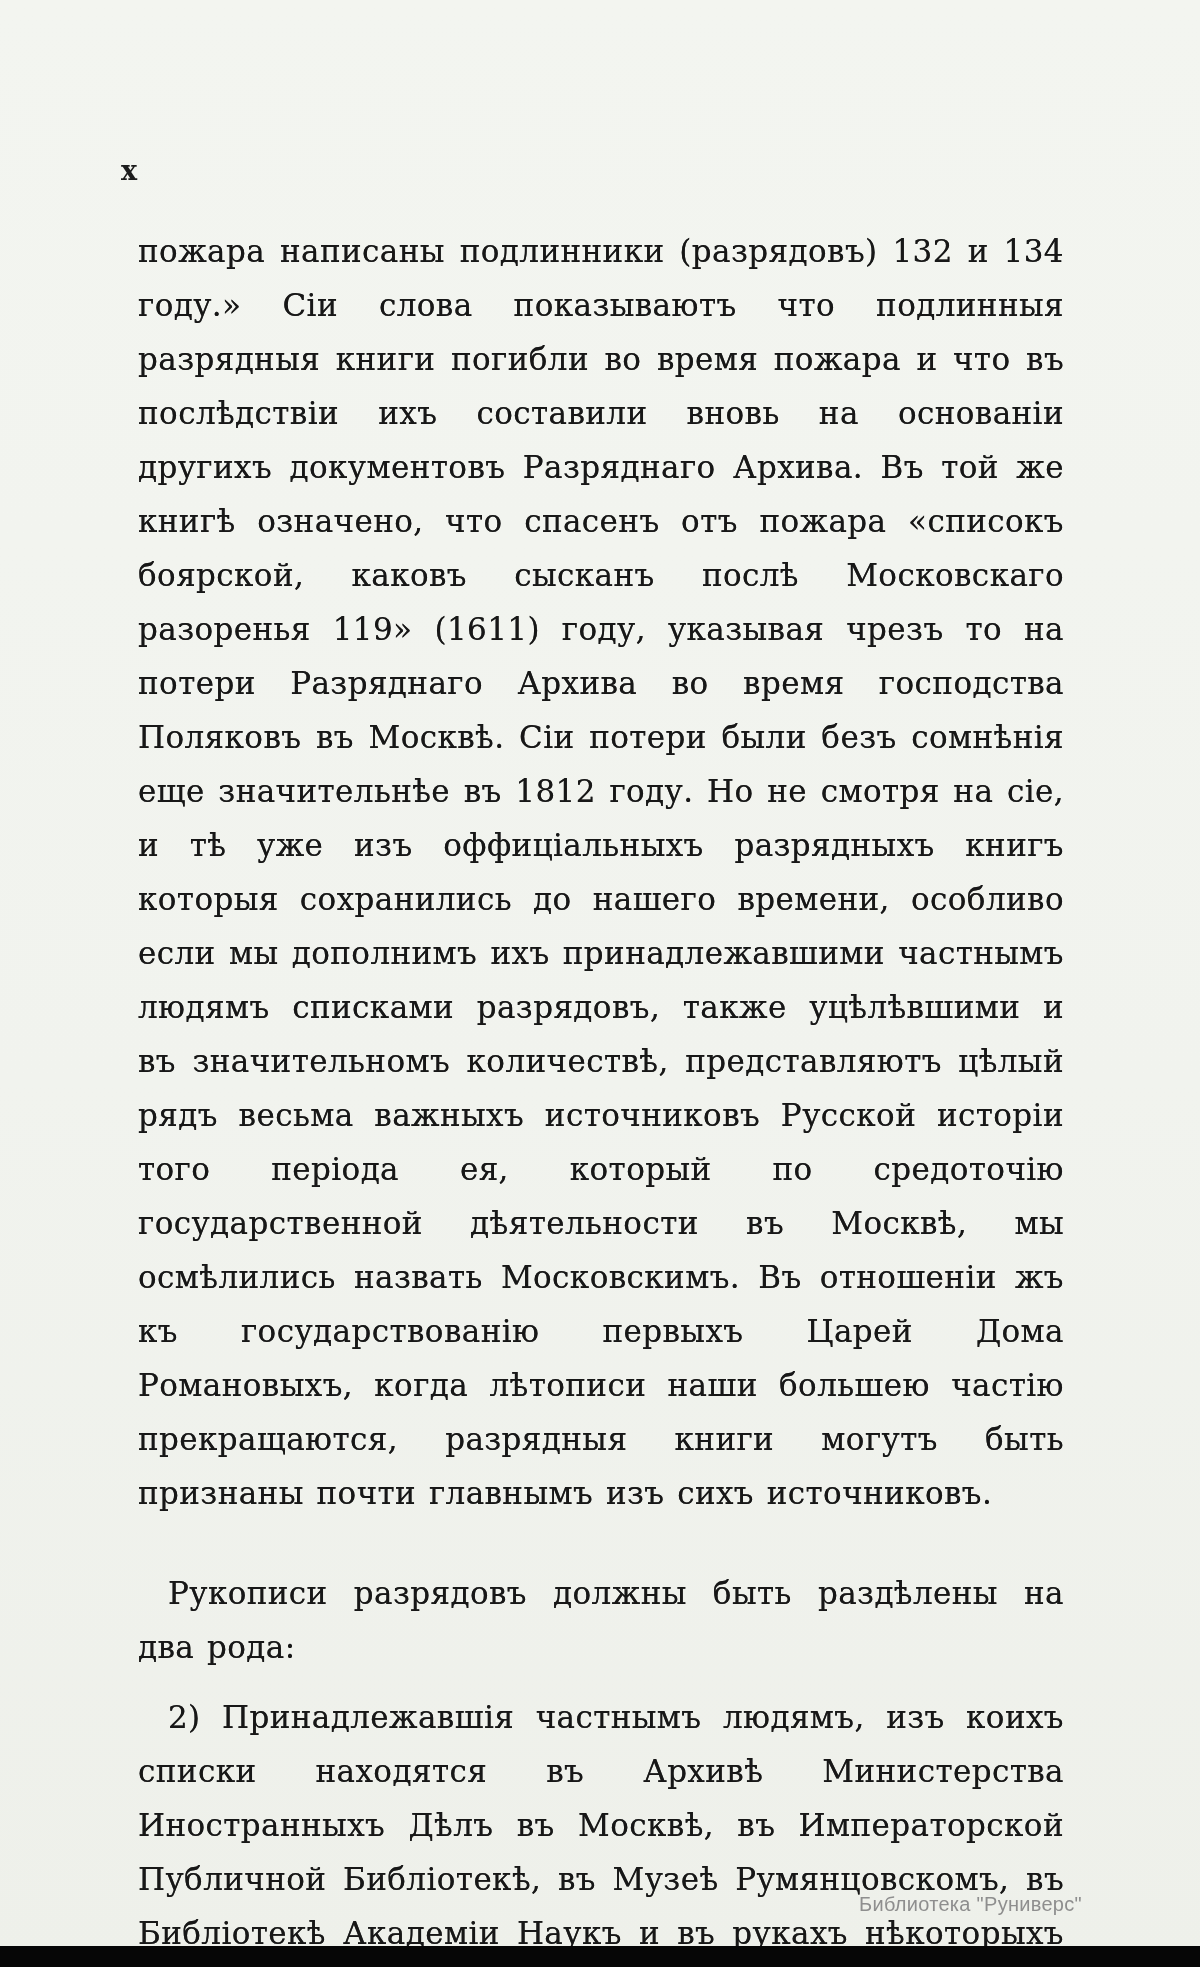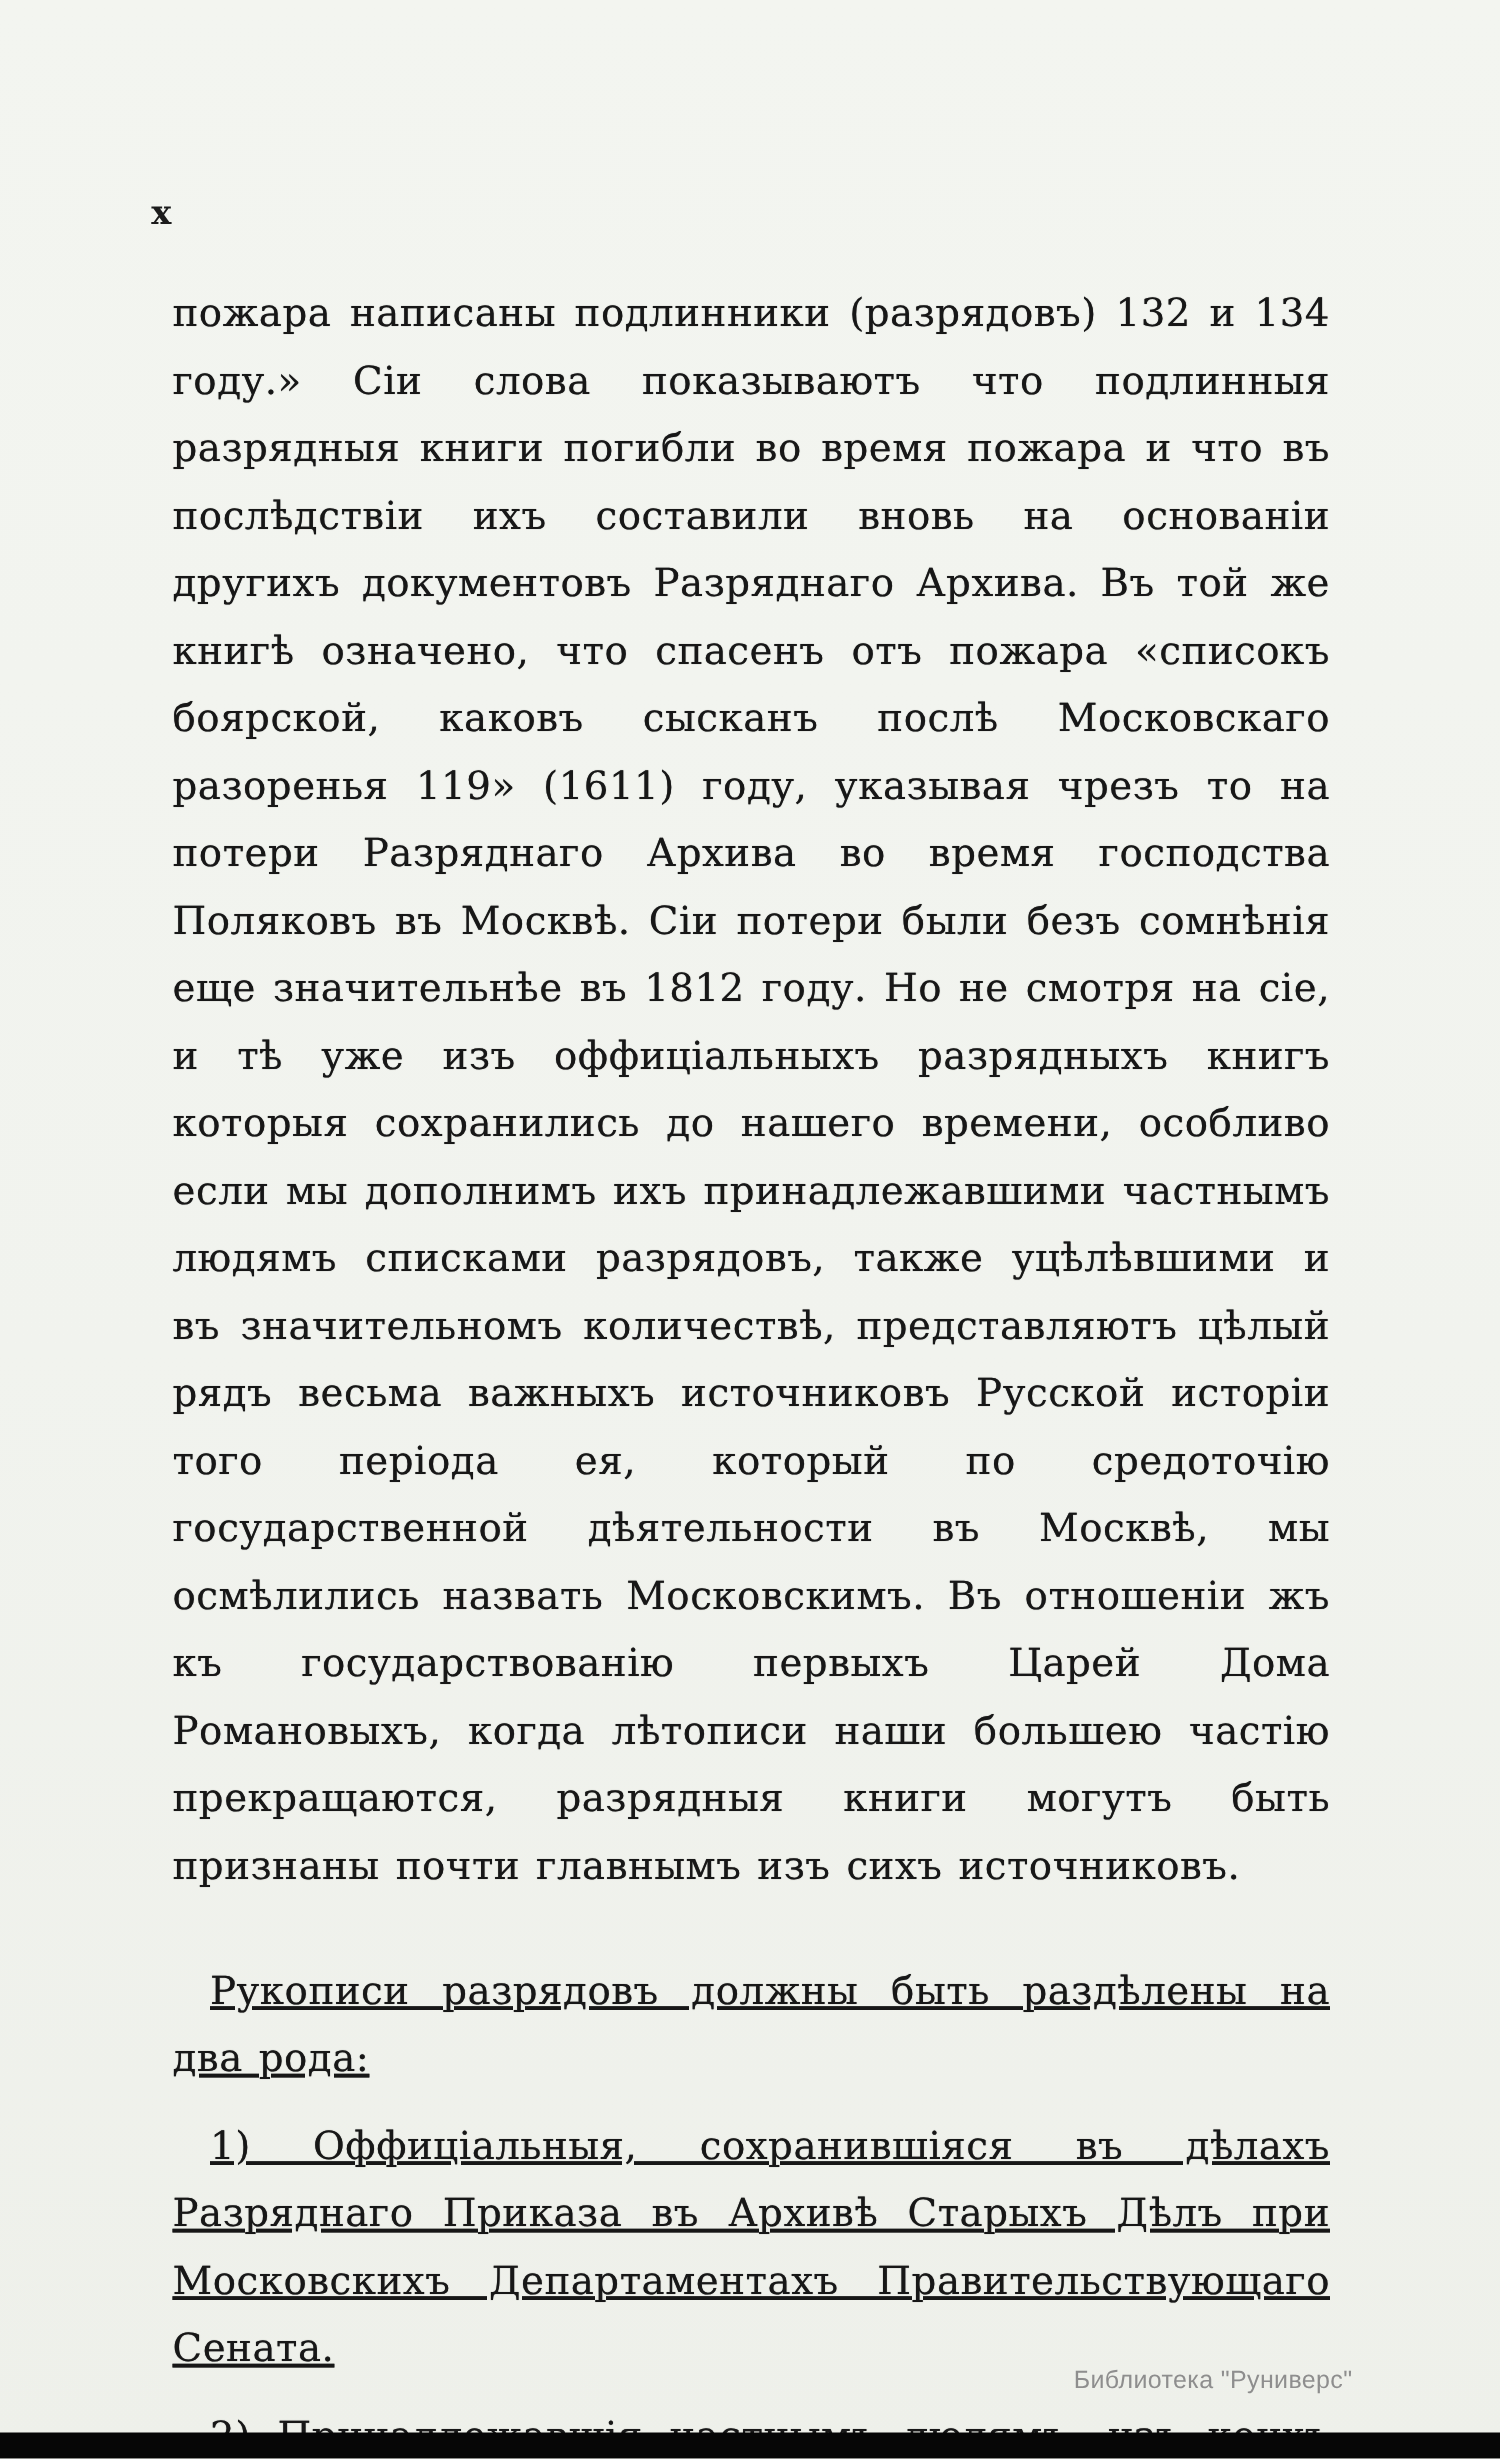--- a/index.html
+++ b/index.html
@@ -41,21 +41,20 @@
     margin: 16px;
   }
   .para.gap-before {
     margin-top: 46px;
   }
   .para.item-gap {
     margin-top: 12px;
   }
   .para.indented {
     text-indent: 30px;
-    text-decoration: underline;
   }
   .watermark {
     position: absolute;
     right: 118px;
     top: 1893px;
     font-family: "Liberation Sans", sans-serif;
     font-size: 20px;
     color: #8e8e8e;
     letter-spacing: 0.3px;
     text-align: right;
@@ -72,21 +71,20 @@
 </head>
 <body>
 
 <div class="scan-page">
 
   <div class="page-number">x</div>
 
   <div class="text-block">
     <p class="para">пожара написаны подлинники (разрядовъ) 132 и 134 году.» Сіи слова показываютъ что подлинныя разрядныя книги погибли во время пожара и что въ послѣдствіи ихъ составили вновь на основаніи другихъ документовъ Разряднаго Архива. Въ той же книгѣ означено, что спасенъ отъ пожара «списокъ боярской, каковъ сысканъ послѣ Московскаго разоренья 119» (1611) году, указывая чрезъ то на потери Разряднаго Архива во время господства Поляковъ въ Москвѣ. Сіи потери были безъ сомнѣнія еще значительнѣе въ 1812 году. Но не смотря на сіе, и тѣ уже изъ оффиціальныхъ разрядныхъ книгъ которыя сохранились до нашего времени, особливо если мы дополнимъ ихъ принадлежавшими частнымъ людямъ списками разрядовъ, также уцѣлѣвшими и въ значительномъ количествѣ, представляютъ цѣлый рядъ весьма важныхъ источниковъ Русской исторіи того періода ея, который по средоточію государственной дѣятельности въ Москвѣ, мы осмѣлились назвать Московскимъ. Въ отношеніи жъ къ государствованію первыхъ Царей Дома Романовыхъ, когда лѣтописи наши большею частію прекращаются, разрядныя книги могутъ быть признаны почти главнымъ изъ сихъ источниковъ.</p>
     <p class="para indented gap-before">Рукописи разрядовъ должны быть раздѣлены на два рода:</p>
-    <p class="para indented item-gap">1) Оффиціальныя, сохранившіяся въ дѣлахъ Разряднаго Приказа въ Архивѣ Старыхъ Дѣлъ при Московскихъ Департаментахъ Правительствующаго Сената.</p>
     <p class="para indented item-gap">2) Принадлежавшія частнымъ людямъ, изъ коихъ списки находятся въ Архивѣ Министерства Иностранныхъ Дѣлъ въ Москвѣ, въ Императорской Публичной Библіотекѣ, въ Музеѣ Румянцовскомъ, въ Библіотекѣ Академіи Наукъ и въ рукахъ нѣкоторыхъ любителей нашей старины. Не только высшіе Сановни-</p>
   </div>
 
   <div class="watermark">Библиотека "Руниверс"</div>
 
   <div class="bottom-bar"></div>
 
 </div>
 
 </body></html>

